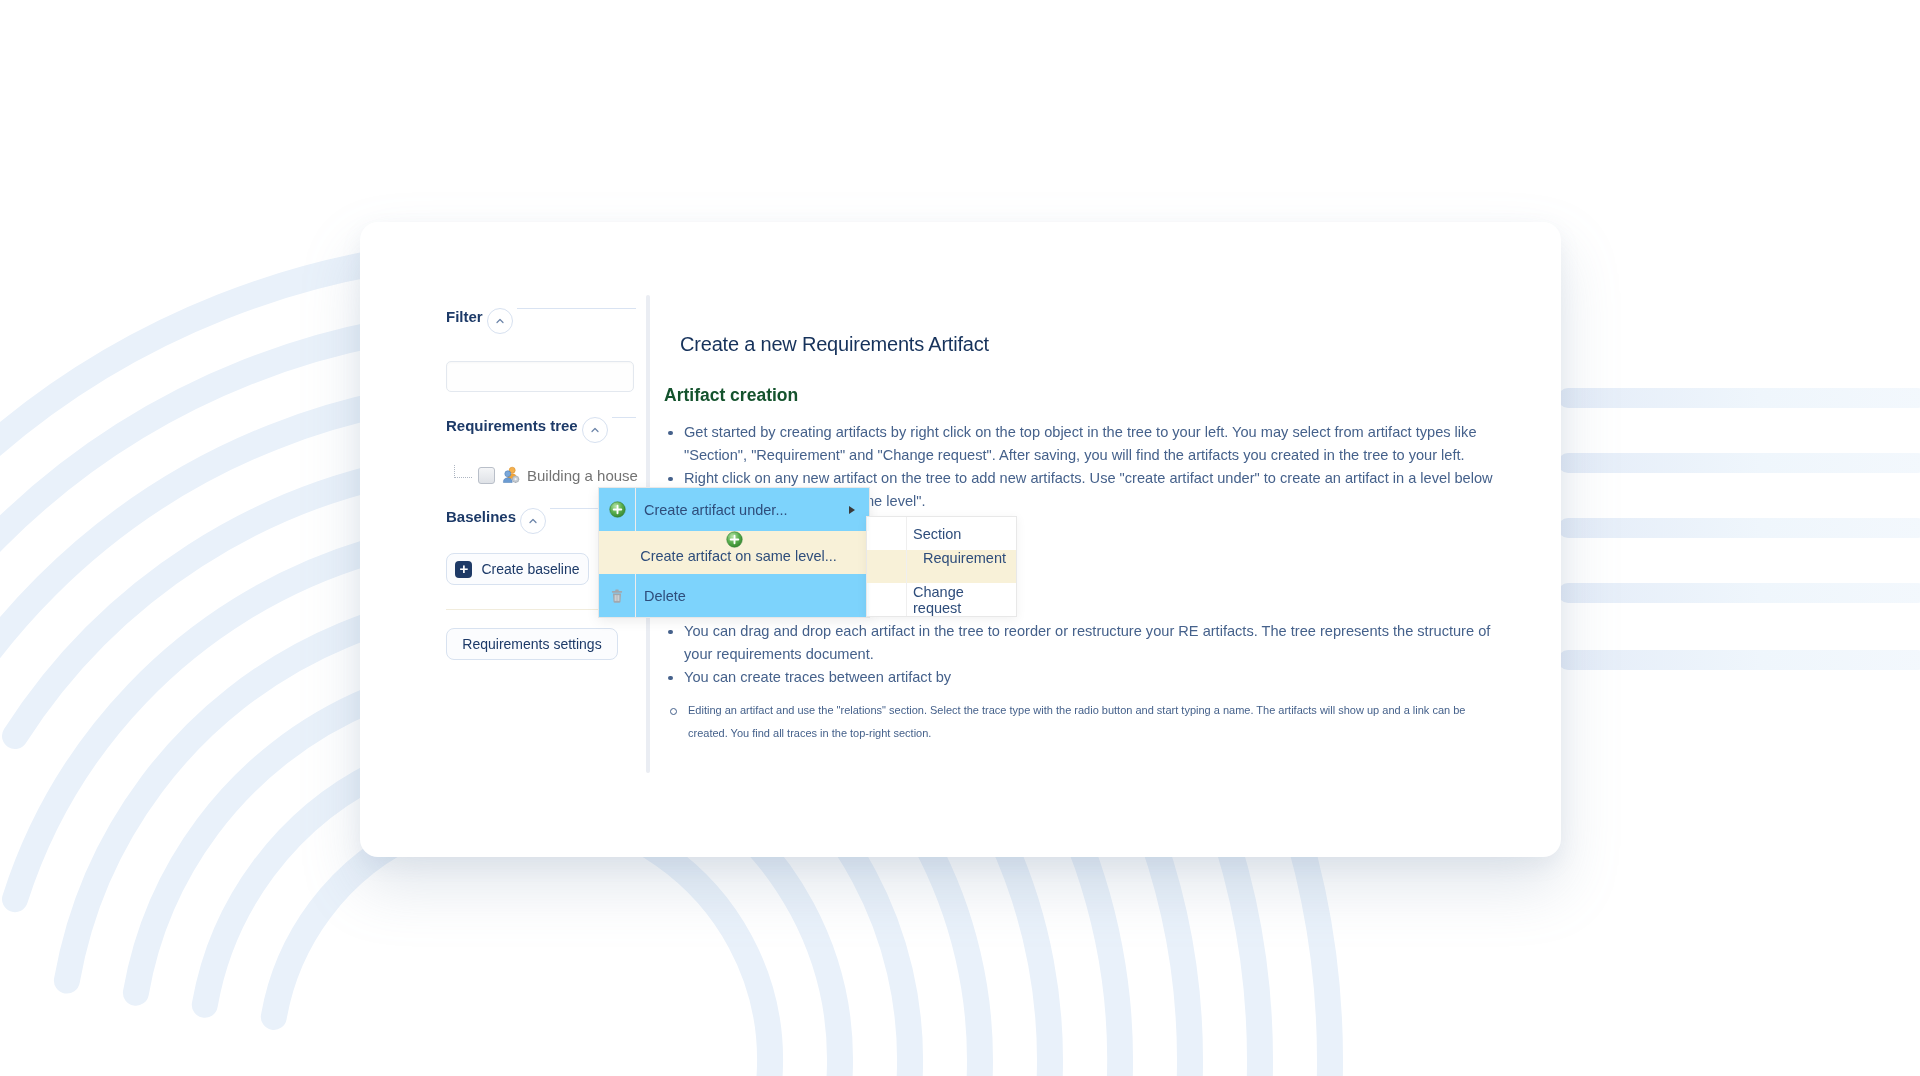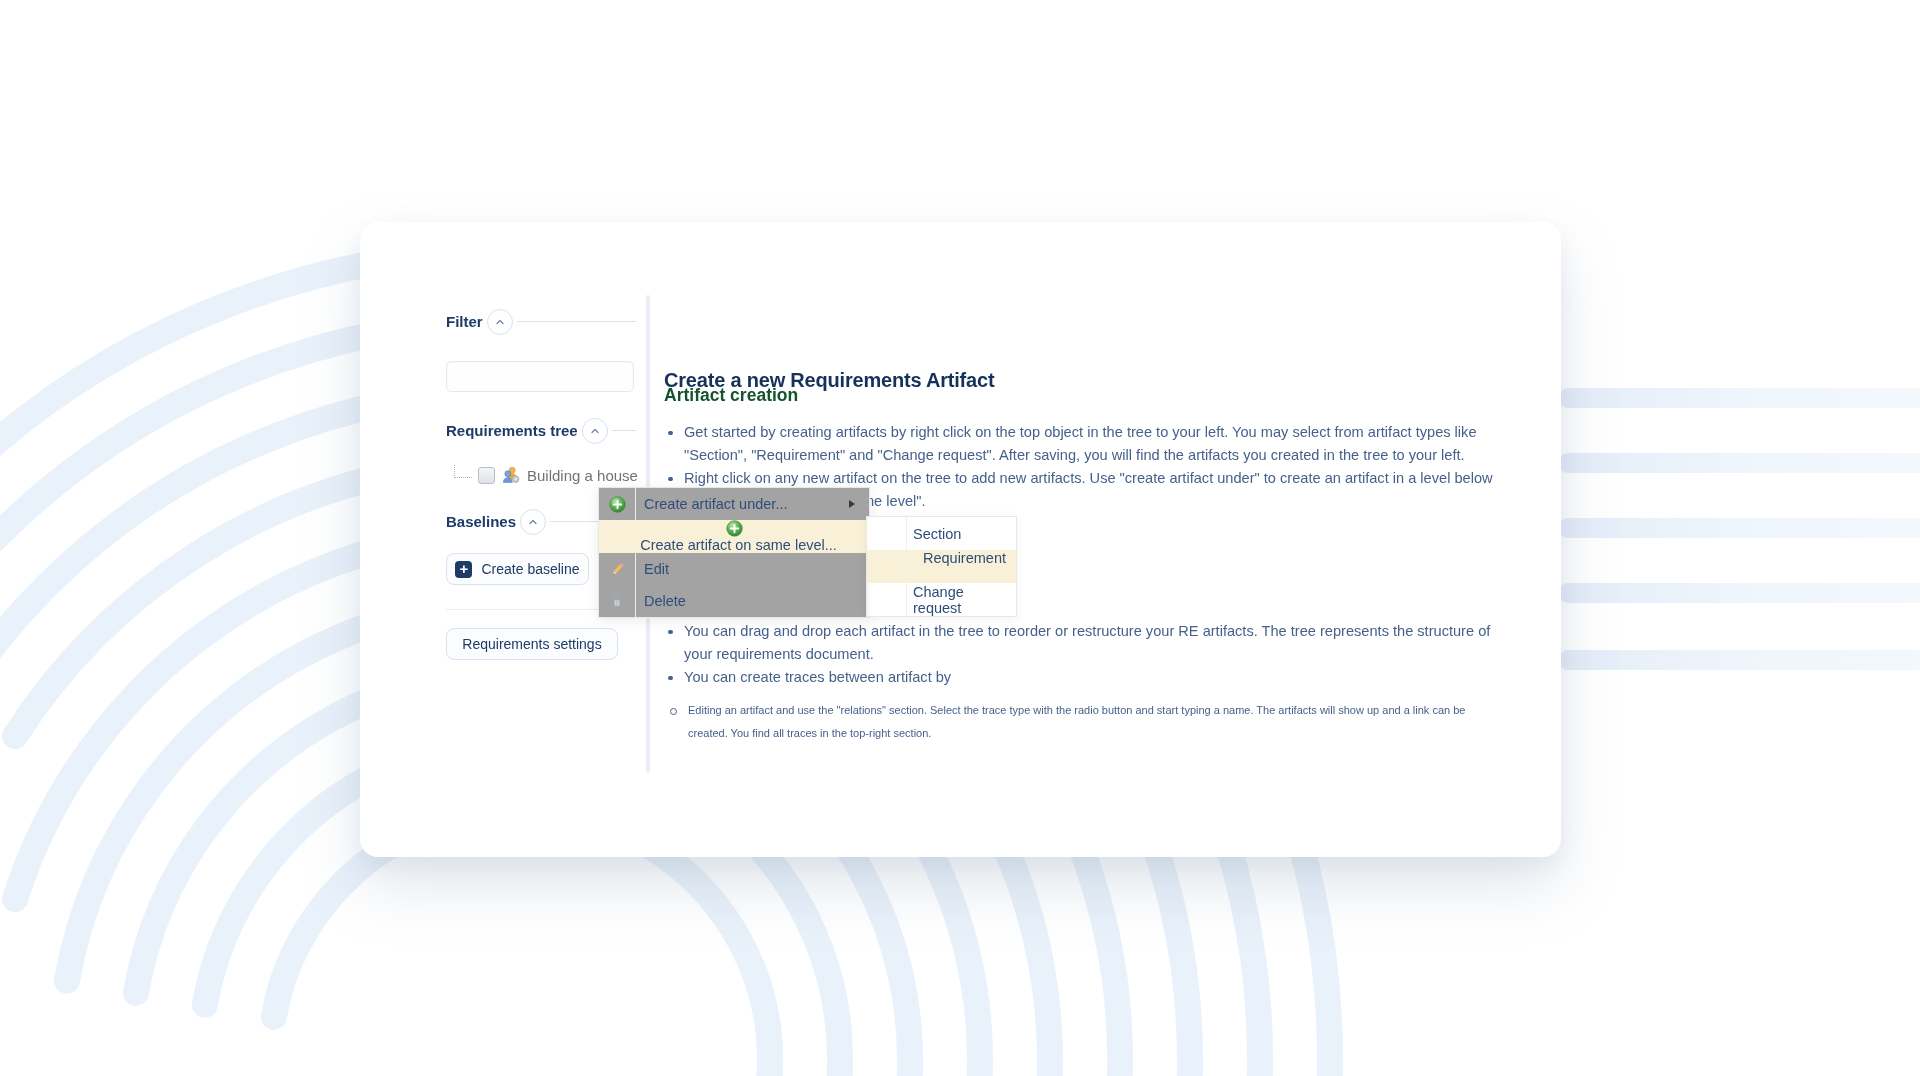--- a/index.html
+++ b/index.html
@@ -14,21 +14,21 @@
   .rbar:nth-of-type(3){ top:518px; } .rbar:nth-of-type(4){ top:583px; }
   .rbar:nth-of-type(5){ top:650px; }
 
   
   .card { position:absolute; left:360px; top:222px; width:1201px; height:635px;
           background:#ffffff; border-radius:18px; z-index:1;
           box-shadow:0 30px 60px rgba(125,145,175,.22), 0 8px 20px rgba(125,145,175,.10); }
 
   
   .side-head { position:absolute; left:86px; width:190px; height:27px;
-               display:flex; align-items:center; gap:4px; }
+               display:flex; gap:4px; }
   .side-head .lbl { font-size:15px; font-weight:700; color:#1d3a68; white-space:nowrap; }
   .chev-circle { width:26px; height:26px; border-radius:50%; border:1px solid #d7e1f0;
                  background:#fff; display:flex; align-items:center; justify-content:center;
                  flex:0 0 auto; cursor:pointer; }
   .head-line { flex:1; height:1px; background:#d9e3f2; }
 
   .filter-input { position:absolute; left:86px; top:139px; width:188px; height:31px;
                   border:1px solid #e3e8ef; border-radius:5px; background:#fefefe;
                   box-shadow:inset 0 1px 2px rgba(0,0,0,.03); outline:none;
                   font-size:14px; color:#2e4d7b; padding:0 8px; }
@@ -46,40 +46,40 @@
          gap:9px; background:#fbfcfe; border:1px solid #d8e2f0; border-radius:8px;
          font-size:14px; color:#1d3a68; cursor:pointer; }
   .btn-plus { width:17px; height:17px; border-radius:4px; background:#1e3a66; color:#fff;
               font-size:15px; font-weight:700; line-height:15px; text-align:center; flex:0 0 auto; }
   #btn-create-baseline { left:86px; top:331px; width:143px; height:32px; }
   #btn-req-settings    { left:86px; top:406px; width:172px; height:32px; }
 
   .side-sep { position:absolute; left:86px; top:387px; width:202px; height:1px; background:#f1ecdc; }
   .v-divider { position:absolute; left:286px; top:73px; width:4px; height:478px;
                background:#eaedf3; border-radius:2px; }
-  .h1 { position:absolute; left:304px; top:111px; font-size:20px; font-weight:700;
-        color:#16325b; letter-spacing:-0.2px;margin-top:36px; }
+  .h1 { position:absolute; left:320px; top:111px; font-size:20px; font-weight:400;
+        color:#16325b; letter-spacing:-0.2px; }
   .h2 { position:absolute; left:304px; top:163px; font-size:17.5px; font-weight:700;
         color:#14532d; }
   .blist { position:absolute; left:304px; width:834px; list-style:none; }
   #list-a { top:199px; } #list-b { top:398px; }
   .blist > li { position:relative; padding-left:20px; font-size:14.6px; line-height:23px;
                 color:#45618b; }
   .blist > li::before { content:""; position:absolute; left:4px; top:9.5px; width:4.5px;
                         height:4.5px; border-radius:50%; background:#45618b; }
   .sublist { list-style:none; margin-top:10px; }
   .sublist > li { position:relative; padding-left:22px; margin-left:2px; font-size:11px;
                   line-height:23px; color:#45618b; }
   .sublist > li::before { content:""; position:absolute; left:4px; top:8.5px; width:5px;
                           height:5px; border-radius:50%; border:1.4px solid #45618b;
                           background:transparent; }
 
   
   .ctx-menu { position:absolute; left:598px; top:487px; width:272px; height:131px;
-              background:#a3a3a3; border:1px solid #e7e7e7; z-index:3;
+              background:#7dd3fc; border:1px solid #e7e7e7; z-index:3;
               box-shadow:0 3px 12px rgba(0,0,0,.08); display:flex; flex-direction:column; }
   .ctx-menu .col-div { position:absolute; left:36px; top:0; bottom:0; width:1px;
                        background:#ededed; }
   .ctx-row { flex:1; display:flex; align-items:center; cursor:pointer; position:relative; }
   .ctx-row .ico { width:36px; display:flex; justify-content:center; flex:0 0 auto; }
   .ctx-row .txt { margin-left:9px; font-size:14.5px; color:#2e4d7b; }
   .ctx-row .sub-arrow { position:absolute; right:14px; width:0; height:0;
                         border-left:6px solid #3a3a3a; border-top:4.5px solid transparent;
                         border-bottom:4.5px solid transparent; }
   .hl { background:#f8f1d8;flex-direction:column; }
@@ -224,33 +224,20 @@
   <div class="ctx-row hl">
     <span class="ico">
       <svg width="17" height="17" viewBox="0 0 18 18">
         <circle cx="9" cy="9" r="8.2" fill="url(#gpGrad)" stroke="#2f7d33" stroke-width="0.6"></circle>
         <path d="M9 5 v8 M5 9 h8" stroke="#ffffff" stroke-width="2" stroke-linecap="round"></path>
       </svg>
     </span>
     <span class="txt">Create artifact on same level...</span>
   </div>
 
-  <div class="ctx-row">
-    <span class="ico">
-      <svg width="17" height="17" viewBox="0 0 18 18">
-        <g transform="rotate(42 9 9)">
-          <rect x="7.2" y="0.8" width="3.6" height="3" rx="1.2" fill="#ef9aa8"></rect>
-          <rect x="7.2" y="3.6" width="3.6" height="9" fill="#fcb855"></rect>
-          <path d="M7.2 12.6 h3.6 L9 16.6 Z" fill="#f3d9b0"></path>
-          <path d="M8.5 15.3 L9 16.6 L9.5 15.3 Z" fill="#5d4037"></path>
-        </g>
-      </svg>
-    </span>
-    <span class="txt">Edit</span>
-  </div>
 
   <div class="ctx-row">
     <span class="ico">
       <svg width="16" height="16" viewBox="0 0 18 18" fill="#a2a7ad">
         <rect x="7" y="1.6" width="4" height="2" rx="0.9"></rect>
         <rect x="3.2" y="3.4" width="11.6" height="1.9" rx="0.9"></rect>
         <path d="M4.4 6.2 h9.2 l-0.7 9.2 a1.4 1.4 0 0 1 -1.4 1.3 h-5 a1.4 1.4 0 0 1 -1.4 -1.3 z"></path>
         <path d="M7 8 v6.5 M9 8 v6.5 M11 8 v6.5" stroke="#ffffff" stroke-width="0.9" opacity="0.8"></path>
       </svg>
     </span>

